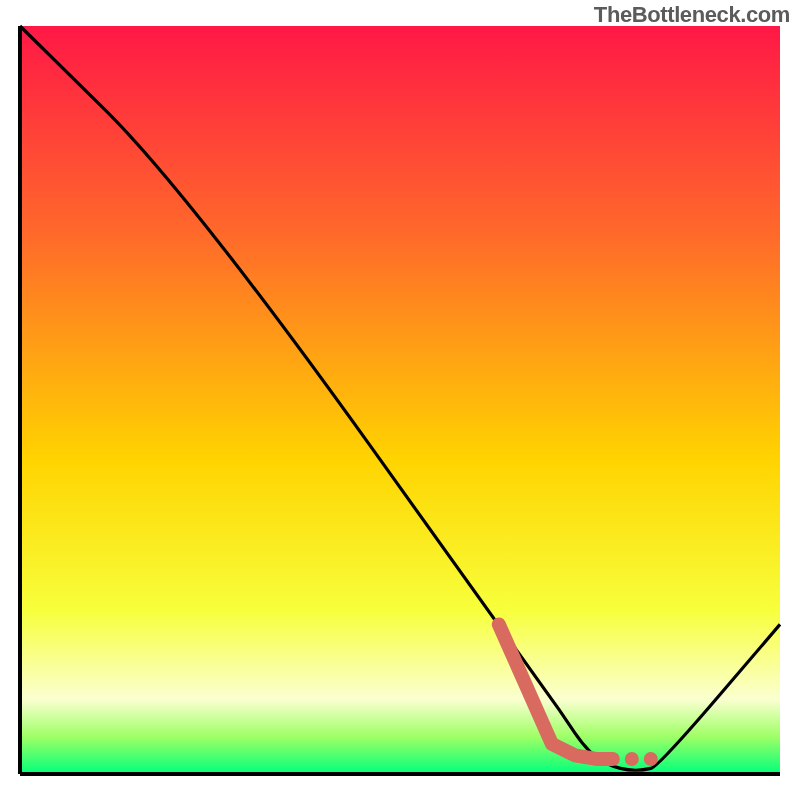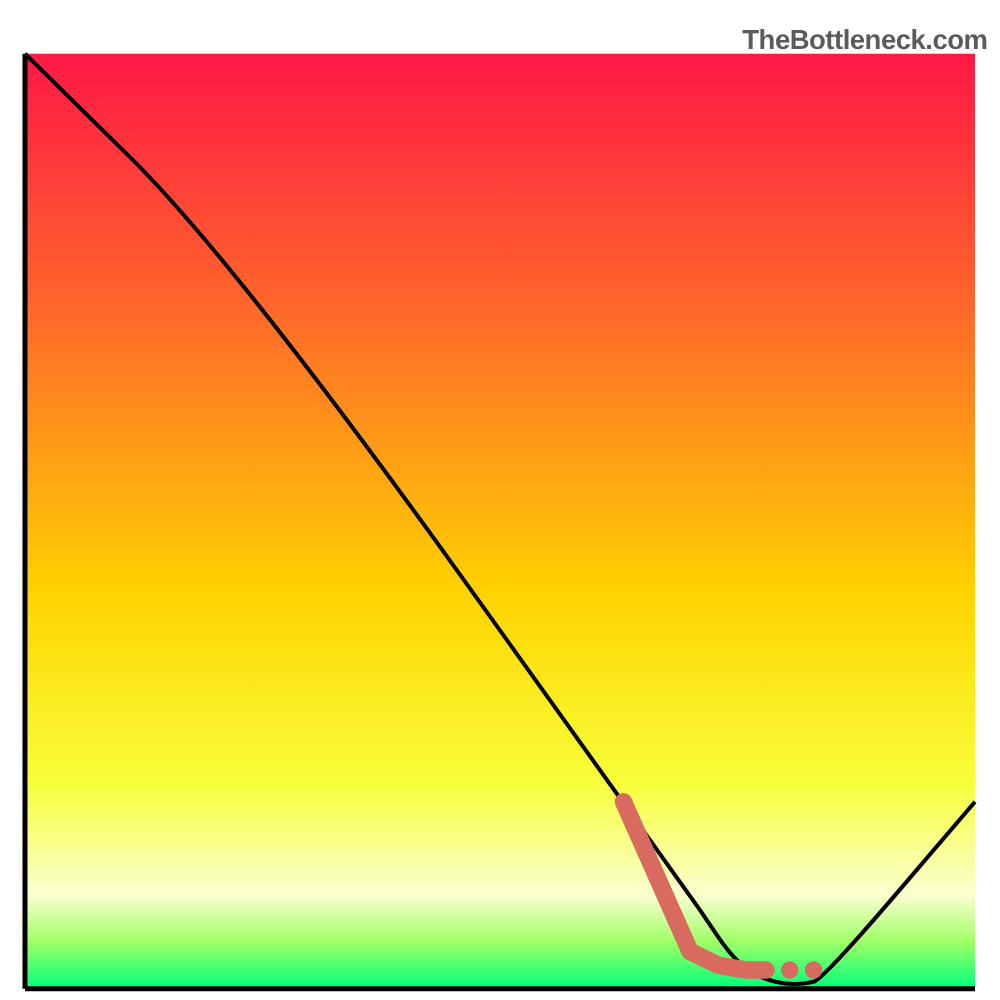--- a/index.html
+++ b/index.html
@@ -8,21 +8,20 @@
     width: 800px;
     height: 800px;
     overflow: hidden;
     background: #ffffff;
     font-family: Arial, Helvetica, sans-serif;
   }
   .container {
     position: relative;
     width: 800px;
     height: 684px;
-    margin-top: 17px;
   }
   .watermark {
     position: absolute;
     top: 2px;
     right: 10px;
     color: #5b5b5b;
     font-size: 22px;
     font-weight: 600;
     z-index: 10;
     letter-spacing: -0.4px;

